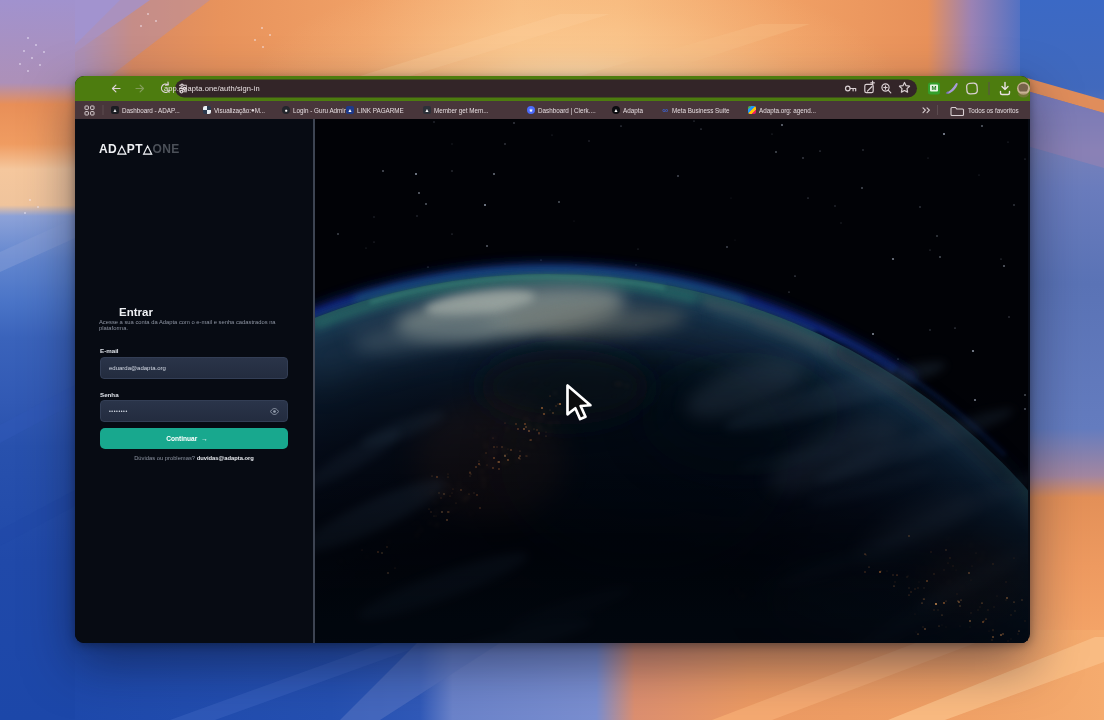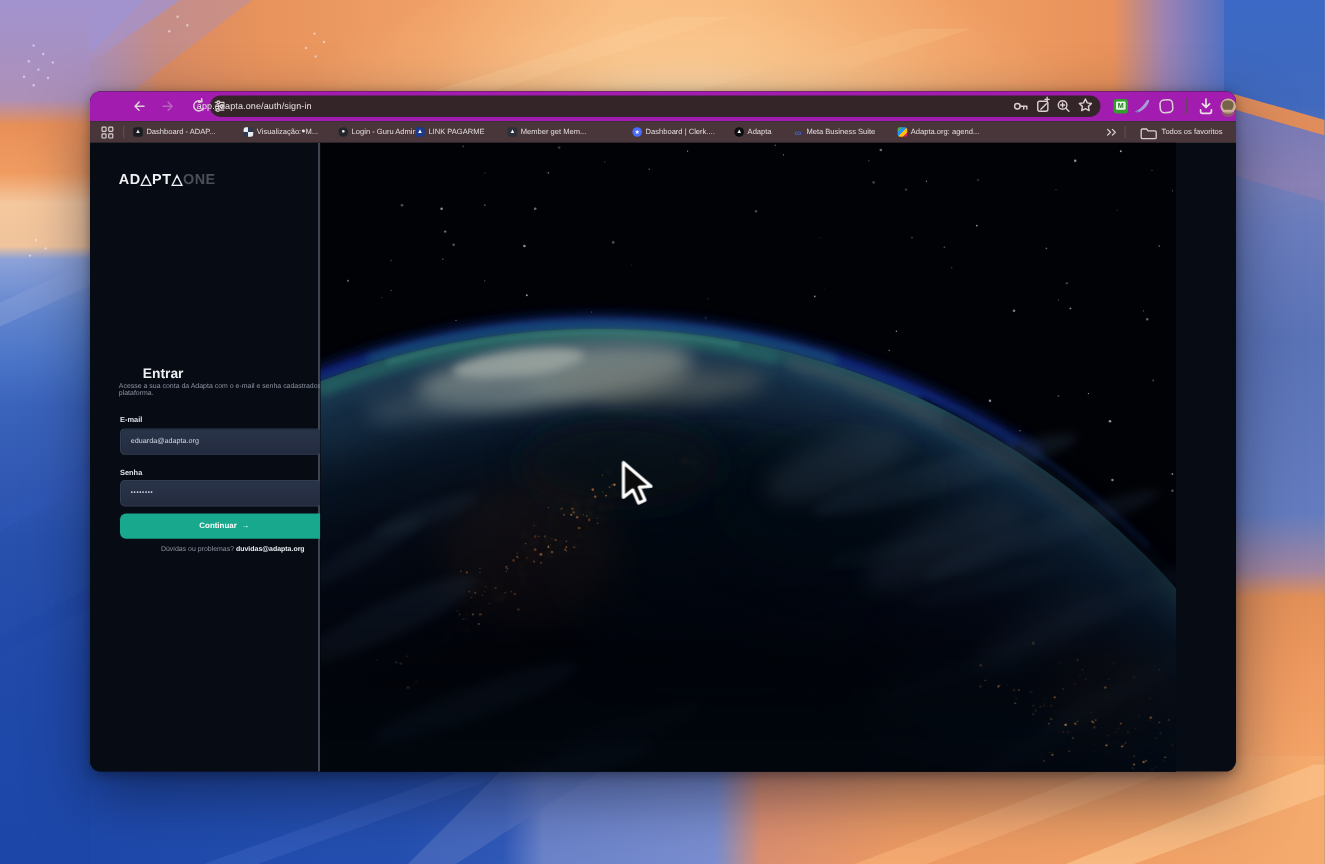--- a/index.html
+++ b/index.html
@@ -2,31 +2,31 @@
 <html><head>
 <meta charset="utf-8">
 <style>
   * { margin:0; padding:0; box-sizing:border-box; }
   html,body { width:1104px; height:720px; overflow:hidden; font-family:"Liberation Sans", sans-serif; }
   #stage { position:relative; width:1104px; height:720px; overflow:hidden; background:#3f63b0; }
   #wall { position:absolute; inset:0; }
   #win { position:absolute; left:75px; top:76px; width:955px; height:567px; border-radius:9px;
          overflow:hidden; background:#070b14; box-shadow:0 20px 50px rgba(10,15,40,.5), 0 2px 10px rgba(0,0,0,.35); }
   
-  #toolbar { position:absolute; left:0; top:0; width:955px; height:25px; background:#a21caf;padding-left:29px; }
+  #toolbar { position:absolute; left:0; top:0; width:955px; height:25px; background:#4d7c0f;padding-left:29px; }
   #omni { position:absolute; left:71px; top:3.5px; width:742px; height:18px; border-radius:9px;
           display:flex; align-items:center; }
   #omni .url { color:#eae2e4; font-size:7.5px; letter-spacing:.1px; margin-left:18px; }
   
   #bookbar { position:absolute; left:0; top:25px; width:955px; height:18px; background:#48363b; display:flex; align-items:center; }
   .bm { display:flex; align-items:center; color:#e5dcdf; font-size:6.3px; white-space:nowrap; }
   .bm .fav { width:8px; height:8px; border-radius:2px; margin-right:3px; display:flex; align-items:center; justify-content:center; font-size:5px; color:#fff; }
   
   #content { position:absolute; left:0; top:43px; width:955px; height:524px; display:flex; }
-  #sidebar { position:relative; width:192px; height:524px; background:#070b13; border-right:2px solid #3d4452;padding-left:23px; }
+  #sidebar { position:relative; width:240px; height:524px; background:#070b13; border-right:2px solid #3d4452;padding-left:23px; }
   #earthpane { position:relative; width:713px; height:524px; background:#020205; overflow:hidden; }
   
   #logo { position:absolute; left:24px; top:23px; font-size:12px; font-weight:bold; color:#eff1f4; letter-spacing:.4px; }
   #logo .one { color:#4b5058; }
   #entrar { position:absolute; left:24px; top:186.5px; font-size:11.5px; font-weight:bold; color:#eef0f3;margin-left:20px; }
   #sub { position:absolute; left:24px; top:201px; width:180px; font-size:5.8px; line-height:5.9px; color:#8d94a2; }
   .lbl { position:absolute; left:25px; font-size:6.2px; font-weight:bold; color:#dfe3ea; }
   .inp { position:absolute; left:25px; width:188px; height:22px; border-radius:4px;
          background:linear-gradient(#2a3449,#232c3f); border:1px solid #333e55; color:#d3d9e4; font-size:6px;
          display:flex; align-items:center; padding-left:8px; }

